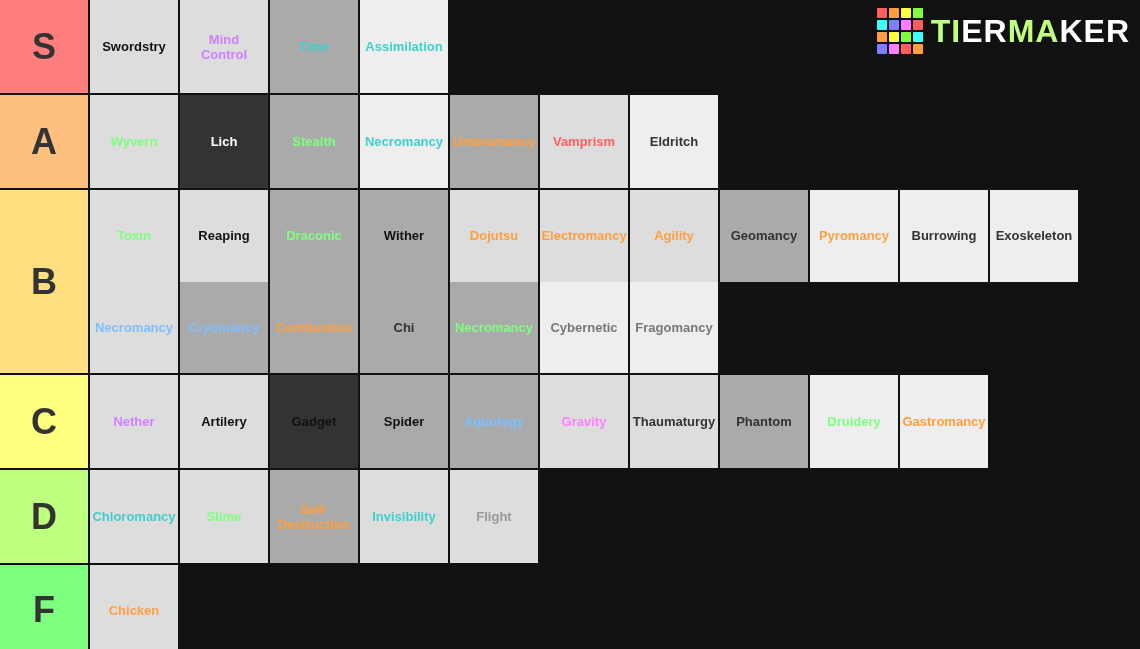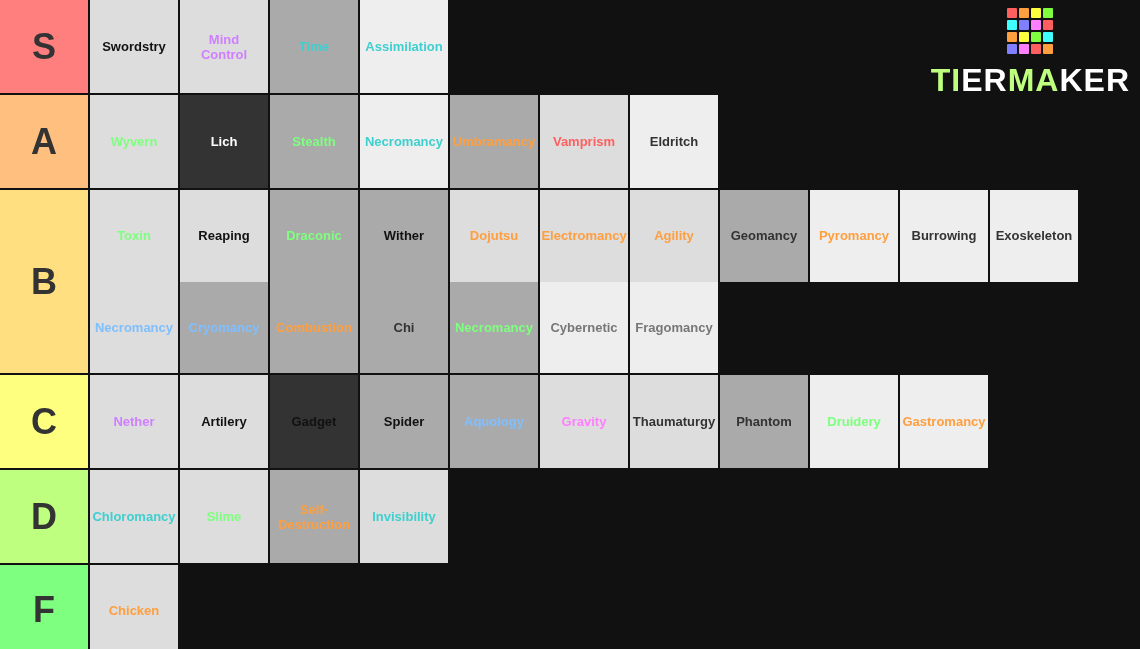--- a/index.html
+++ b/index.html
@@ -71,21 +71,20 @@
     .tier-f .tier-items { background: #7fff7f; }
 
     .logo-area {
       position: absolute;
       top: 8px;
       right: 10px;
       display: flex;
       align-items: center;
       gap: 8px;
       z-index: 10;
-      flex-direction: column;
     }
     .logo-grid {
       display: grid;
       grid-template-columns: repeat(4, 10px);
       grid-template-rows: repeat(4, 10px);
       gap: 2px;
     }
     .logo-cell {
       width: 10px;
       height: 10px;
@@ -197,20 +196,21 @@
           <div class="tier-item" style="background: rgb(238, 238, 238); color: rgb(255, 159, 63); min-height: 90px;">Gastromancy</div>
         </div>
       </div>
       <div class="tier-row tier-d" style="min-height: 95px;">
         <div class="tier-label" style="background: rgb(191, 255, 127); color: rgb(51, 51, 51); border-right: 2px solid rgb(17, 17, 17);">D</div>
         <div class="tier-items" style="background: rgb(17, 17, 17);">
           <div class="tier-item" style="background: rgb(221, 221, 221); color: rgb(63, 207, 207); min-height: 90px;">Chloromancy</div>
           <div class="tier-item" style="background: rgb(221, 221, 221); color: rgb(127, 255, 127); min-height: 90px;">Slime</div>
           <div class="tier-item" style="background: rgb(170, 170, 170); color: rgb(255, 159, 63); min-height: 90px;">Self-Destruction</div>
           <div class="tier-item" style="background: rgb(221, 221, 221); color: rgb(63, 207, 207); min-height: 90px;">Invisibility</div>
+          <div class="tier-item" style="background: rgb(221, 221, 221); color: rgb(153, 153, 153); min-height: 90px;">Flight</div>
         </div>
       </div>
       <div class="tier-row tier-f" style="min-height: 90px;">
         <div class="tier-label" style="background: rgb(127, 255, 127); color: rgb(51, 51, 51); border-right: 2px solid rgb(17, 17, 17);">F</div>
         <div class="tier-items" style="background: rgb(17, 17, 17);">
           <div class="tier-item" style="background: rgb(221, 221, 221); color: rgb(255, 159, 63); min-height: 90px;">Chicken</div>
         </div>
       </div>
     </div>
 </div>

